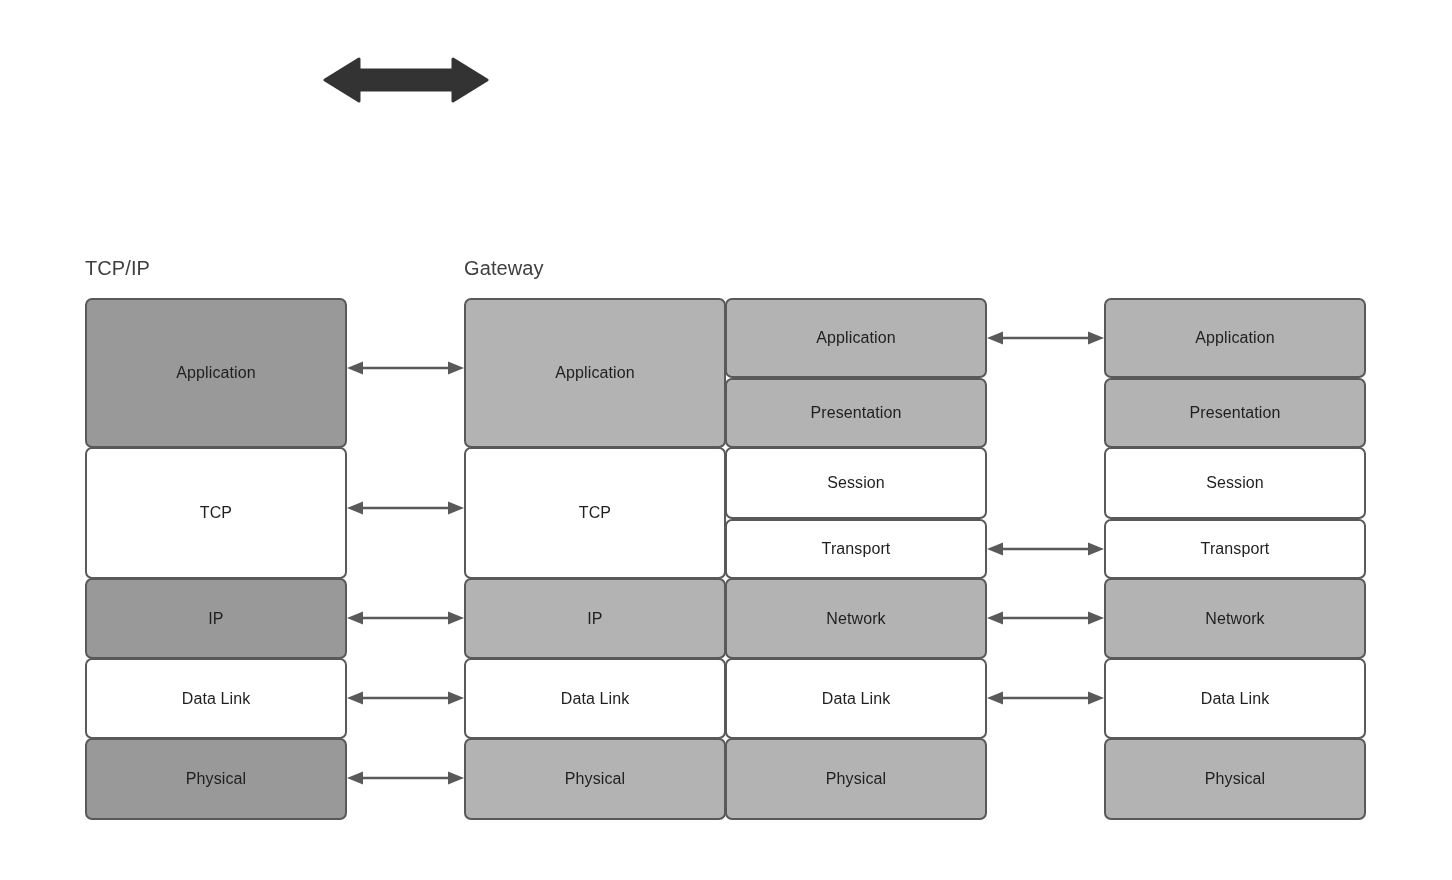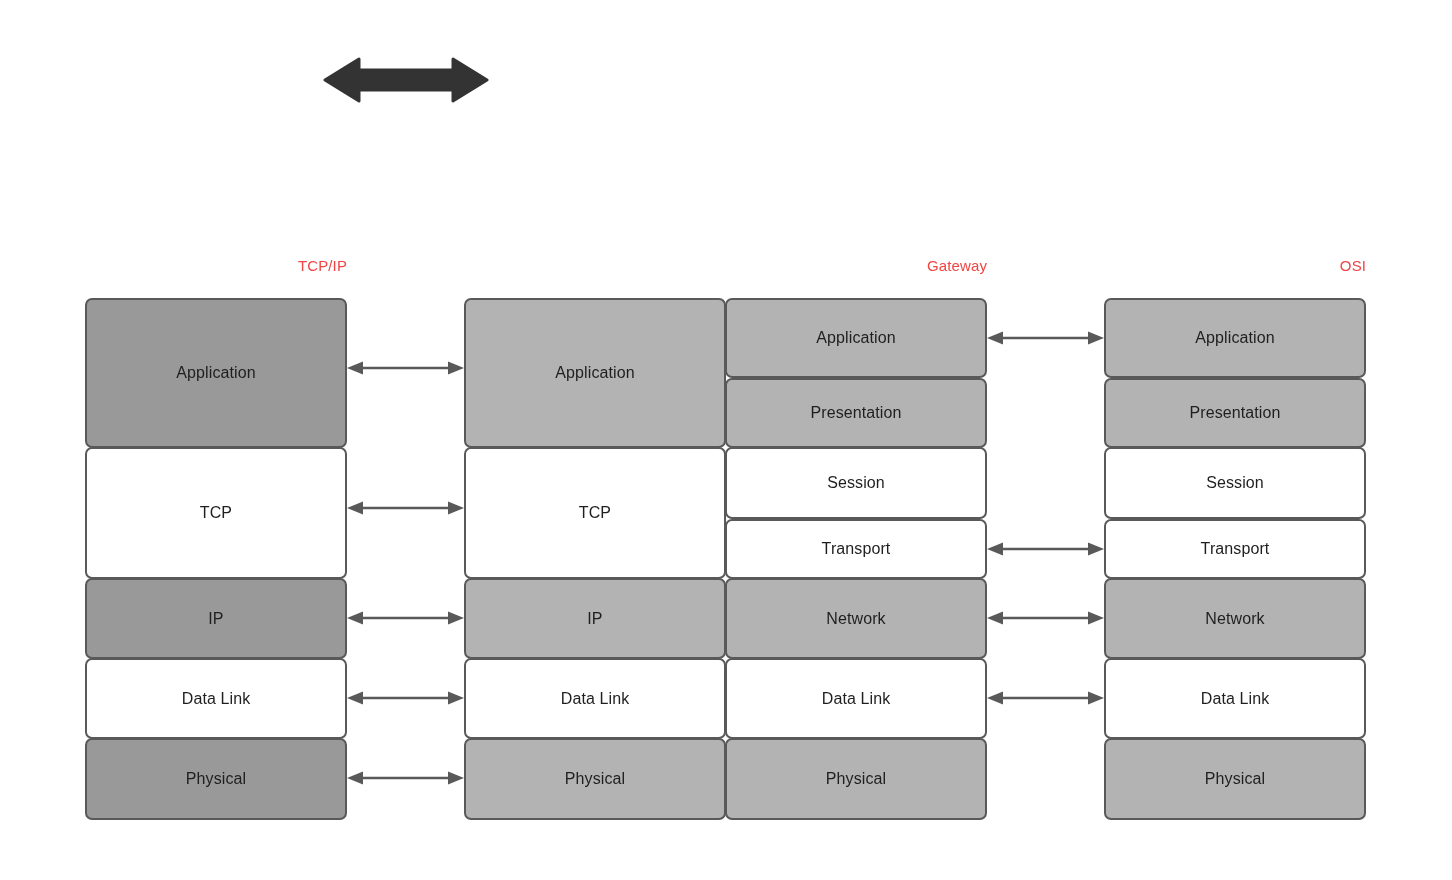--- a/index.html
+++ b/index.html
@@ -15,23 +15,23 @@
     position: relative;
     width: 1452px;
     height: 880px;
     background: #ffffff;
     overflow: hidden;
   }
 
   
   .col-title {
     position: absolute;
-    font-size: 15px;
-    color: #ef4444;
-    text-align: right;
+    font-size: 20px;
+    color: #404040;
+    text-align: left;
     white-space: nowrap;
     letter-spacing: 0.1px;
   }
 
   
   .layer {
     position: absolute;
     box-sizing: border-box;
     border: 2px solid #595959;
     border-radius: 7px;
@@ -66,21 +66,20 @@
 <div id="canvas">
 
   <div class="legend-arrow" style="left:323px; top:55px; width:166px; height:50px;">
     <svg width="166" height="50" viewBox="0 0 166 50">
       <path d="M 2 25 L 36 4 L 36 15 L 130 15 L 130 4 L 164 25 L 130 46 L 130 35 L 36 35 L 36 46 Z" fill="#333333" stroke="#333333" stroke-width="3" stroke-linejoin="round"></path>
     </svg>
   </div>
 
   <div class="col-title" style="left:85px; top:257px; width:262px;">TCP/IP</div>
   <div class="col-title" style="left:464px; top:257px; width:523px;">Gateway</div>
-  <div class="col-title" style="left:1104px; top:257px; width:262px;">OSI</div>
 
   <div class="layer" style="left:85px;  top:298px; width:262px; height:150px; background:#999999;">Application</div>
   <div class="layer" style="left:85px;  top:447px; width:262px; height:132px; background:#ffffff;">TCP</div>
   <div class="layer" style="left:85px;  top:578px; width:262px; height:81px;  background:#999999;">IP</div>
   <div class="layer" style="left:85px;  top:658px; width:262px; height:81px;  background:#ffffff;">Data Link</div>
   <div class="layer" style="left:85px;  top:738px; width:262px; height:82px;  background:#999999;">Physical</div>
 
   <div class="layer" style="left:464px; top:298px; width:262px; height:150px; background:#b3b3b3;">Application</div>
   <div class="layer" style="left:464px; top:447px; width:262px; height:132px; background:#ffffff;">TCP</div>
   <div class="layer" style="left:464px; top:578px; width:262px; height:81px;  background:#b3b3b3;">IP</div>

